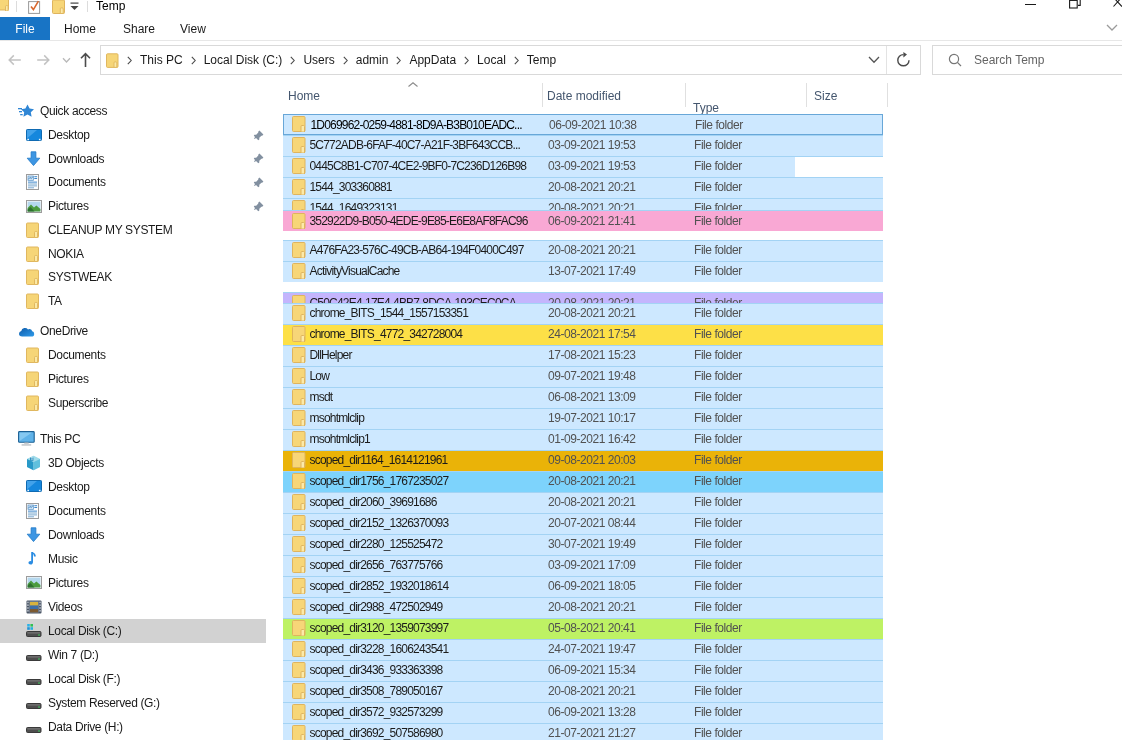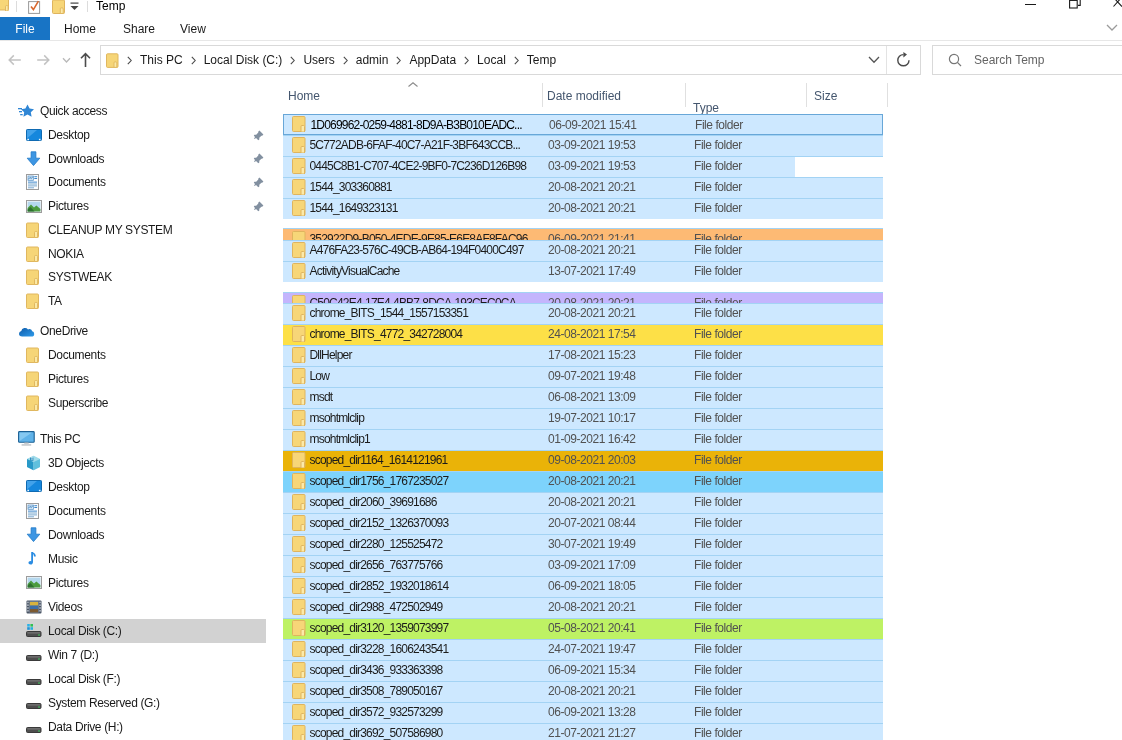--- a/index.html
+++ b/index.html
@@ -435,21 +435,21 @@
 <div class="abs" style="left:806px;top:83px;width:1px;height:24px;background:#e0e0e0"></div>
 <div class="abs" style="left:887px;top:83px;width:1px;height:24px;background:#e0e0e0"></div>
 <div class="abs" style="left:283px;top:113.5px;width:600px;height:21px;background:#cde8ff;border:1px solid #68a7d8">
     <div class="abs flexv" style="left:7.5px;top:1.5px">
       <svg width="14" height="16" viewBox="0 0 14 16" style="">
         <rect x="0.5" y="0.5" width="12.5" height="15" rx="1" fill="#f7d678" stroke="#dfb45e"></rect>
         <path d="M9 16 L9 10.5 Q9 9.5 10 9.5 L11.5 9.5 Q12.5 9.5 12.5 10.5 L12.5 16 Z" fill="#fceaa9" stroke="#dfb45e" stroke-width="1"></path>
       </svg>
     </div>
     <div class="abs" style="left:26.5px;top:3.5px;color:#000000;white-space:nowrap;letter-spacing:-0.8px">1D069962-0259-4881-8D9A-B3B010EADC...</div>
-    <div class="abs" style="left:265px;top:3.5px;color:#515151;white-space:nowrap;letter-spacing:-0.45px">06-09-2021 15:41</div>
+    <div class="abs" style="left:265px;top:3.5px;color:#515151;white-space:nowrap;letter-spacing:-0.45px">06-09-2021 10:38</div>
     <div class="abs" style="left:411px;top:3.5px;color:#515151;letter-spacing:-0.45px">File folder</div>
   </div>
 <div class="abs" style="left:283px;top:134.5px;width:600px;height:21px;background:#cde8ff;border:none">
     <div class="abs" style="left:0;top:0;width:600px;height:1px;background:#a3d3f4"></div>
     <div class="abs flexv" style="left:8.5px;top:2.5px">
       <svg width="14" height="16" viewBox="0 0 14 16" style="">
         <rect x="0.5" y="0.5" width="12.5" height="15" rx="1" fill="#f7d678" stroke="#dfb45e"></rect>
         <path d="M9 16 L9 10.5 Q9 9.5 10 9.5 L11.5 9.5 Q12.5 9.5 12.5 10.5 L12.5 16 Z" fill="#fceaa9" stroke="#dfb45e" stroke-width="1"></path>
       </svg>
     </div>
@@ -486,21 +486,21 @@
     <div class="abs flexv" style="left:8.5px;top:2.5px">
       <svg width="14" height="16" viewBox="0 0 14 16" style="">
         <rect x="0.5" y="0.5" width="12.5" height="15" rx="1" fill="#f7d678" stroke="#dfb45e"></rect>
         <path d="M9 16 L9 10.5 Q9 9.5 10 9.5 L11.5 9.5 Q12.5 9.5 12.5 10.5 L12.5 16 Z" fill="#fceaa9" stroke="#dfb45e" stroke-width="1"></path>
       </svg>
     </div>
     <div class="abs" style="left:26.5px;top:3.5px;color:#1b1b1b;white-space:nowrap;letter-spacing:-0.8px">1544_1649323131</div>
     <div class="abs" style="left:265px;top:3.5px;color:#515151;white-space:nowrap;letter-spacing:-0.45px">20-08-2021 20:21</div>
     <div class="abs" style="left:411px;top:3.5px;color:#515151;letter-spacing:-0.45px">File folder</div>
   </div>
-<div class="abs" style="left:283px;top:228px;width:600px;height:21px;background:#fdba74;border:none">
+<div class="abs" style="left:283px;top:210px;width:600px;height:21px;background:#f9a8d4;border:none">
     <div class="abs" style="left:0;top:0;width:600px;height:1px;background:#a3d3f4"></div>
     <div class="abs flexv" style="left:8.5px;top:2.5px">
       <svg width="14" height="16" viewBox="0 0 14 16" style="">
         <rect x="0.5" y="0.5" width="12.5" height="15" rx="1" fill="#f7d678" stroke="#dfb45e"></rect>
         <path d="M9 16 L9 10.5 Q9 9.5 10 9.5 L11.5 9.5 Q12.5 9.5 12.5 10.5 L12.5 16 Z" fill="#fceaa9" stroke="#dfb45e" stroke-width="1"></path>
       </svg>
     </div>
     <div class="abs" style="left:26.5px;top:3.5px;color:#1b1b1b;white-space:nowrap;letter-spacing:-0.8px">352922D9-B050-4EDE-9E85-E6E8AF8FAC96</div>
     <div class="abs" style="left:265px;top:3.5px;color:#515151;white-space:nowrap;letter-spacing:-0.45px">06-09-2021 21:41</div>
     <div class="abs" style="left:411px;top:3.5px;color:#515151;letter-spacing:-0.45px">File folder</div>

